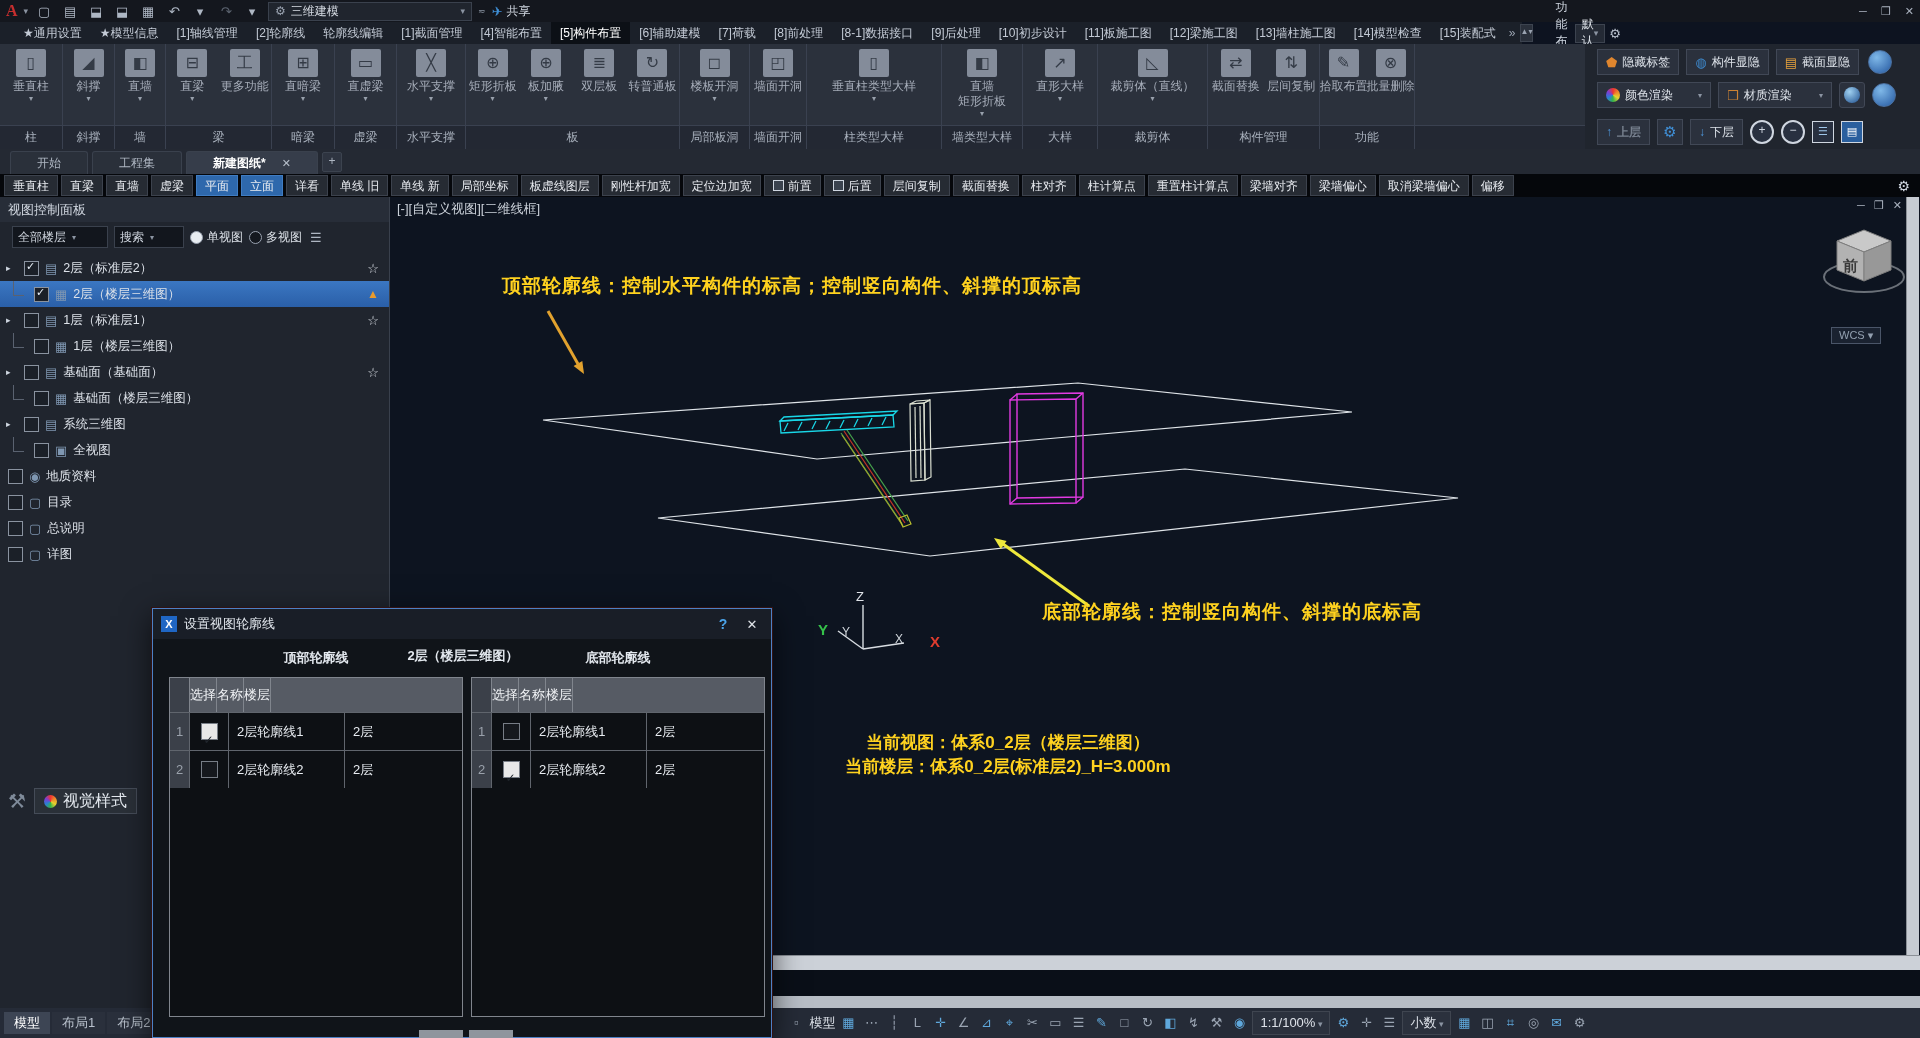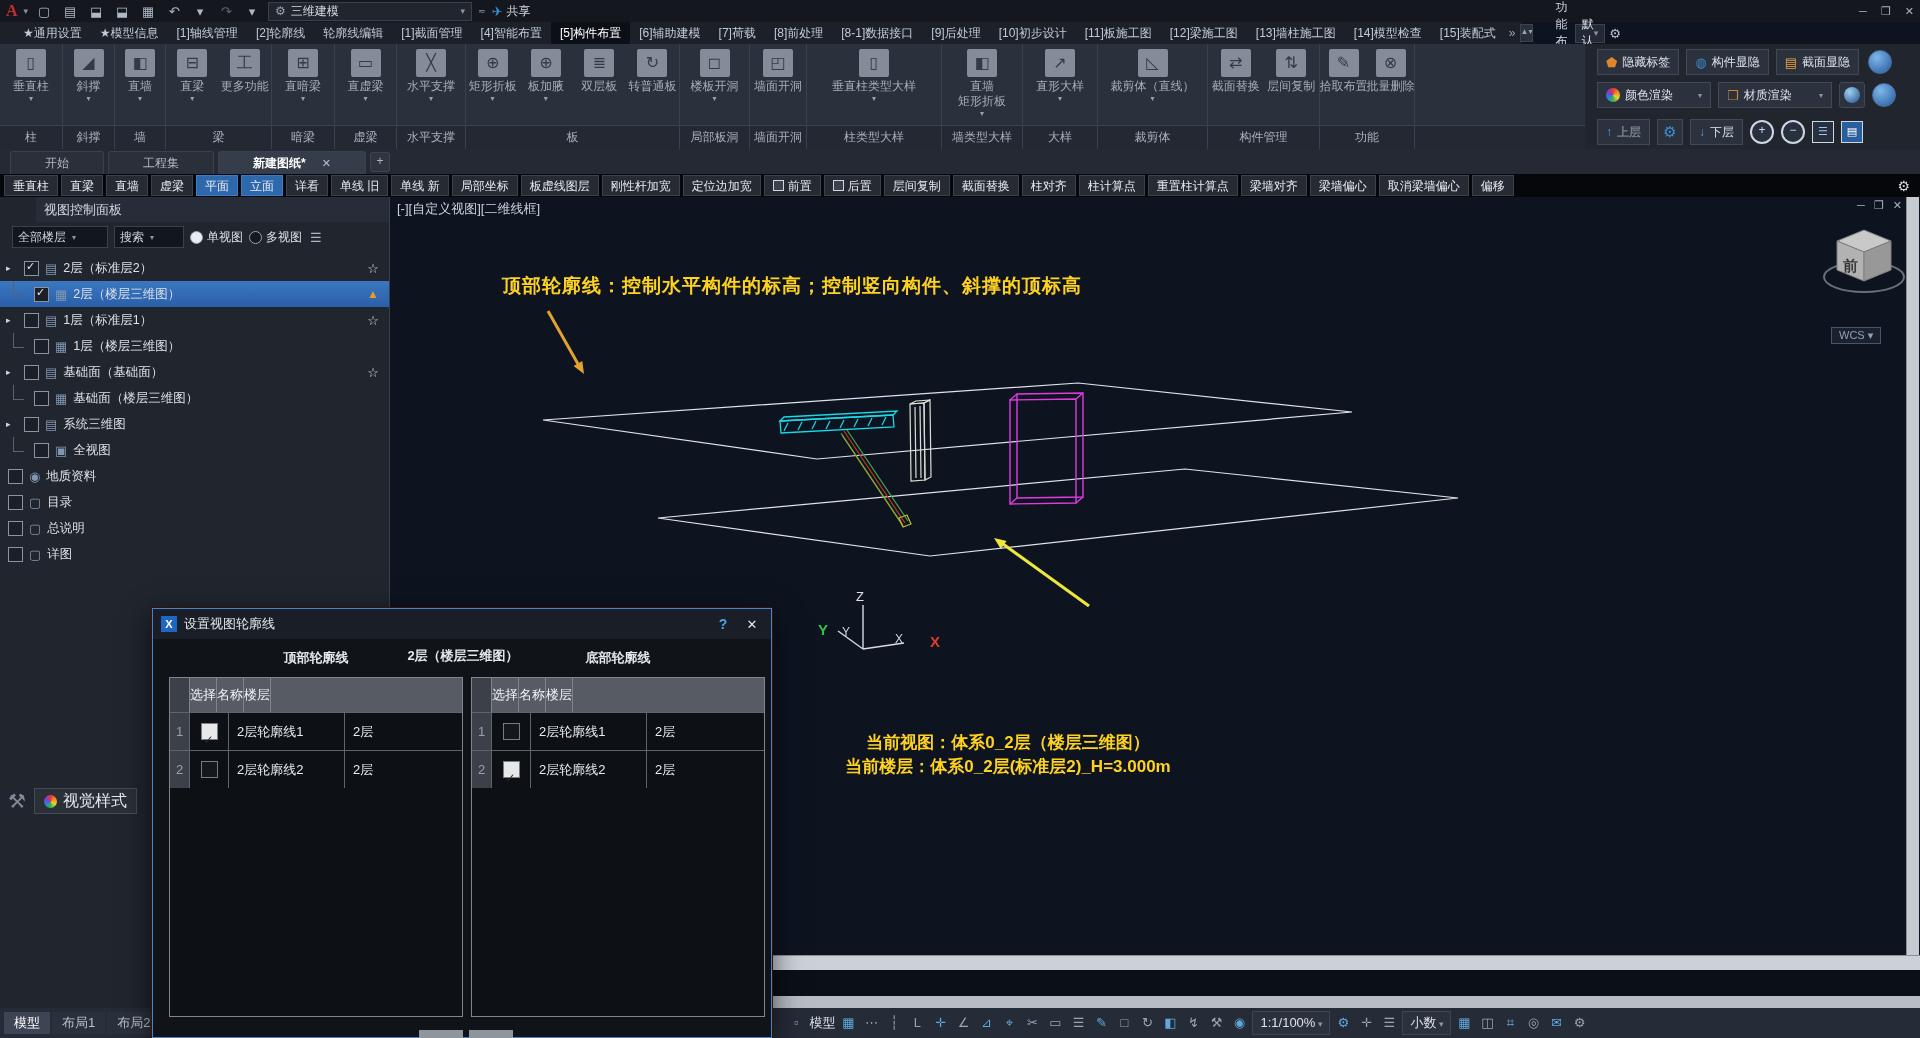--- a/index.html
+++ b/index.html
@@ -70,38 +70,38 @@
   .rt3 .gearb{color:#3f8fd6;font-size:15px;background:#2b313d;border:1px solid #414856;width:24px;height:24px;
               text-align:center;line-height:23px;}
   .zoomc{width:20px;height:20px;border-radius:50%;border:2px solid #cfd6e0;color:#cfd6e0;text-align:center;
          line-height:16px;font-size:12px;background:#283040;}
   .sqicon{width:20px;height:20px;border:1px solid #cfd6e0;background:#283040;color:#9fc6ea;font-size:11px;
           text-align:center;line-height:18px;}
   .sqicon.blue{background:#2a5f9e;color:#fff;}
   
   #doctabs{position:absolute;left:0;top:149px;width:1920px;height:25px;background:#242933;display:flex;
            align-items:flex-end;padding-left:10px;box-sizing:border-box;}
-  .dtab{height:22px;line-height:22px;padding:0 34px;background:#2a303a;color:#aeb6c2;margin-right:4px;
+  .dtab{height:22px;line-height:22px;padding:0 26px;background:#2a303a;color:#aeb6c2;margin-right:4px;
         border:1px solid #3a414d;border-bottom:none;border-radius:3px 3px 0 0;display:flex;gap:16px;align-items:center;}
   .dtab.active{background:#363d4a;color:#ffffff;font-weight:bold;}
   .dtab .tclose{font-size:11px;color:#b8c0cc;font-weight:normal;}
   .addtab{width:18px;height:18px;background:#2e3440;border:1px solid #3c434f;color:#aeb6c2;text-align:center;
           line-height:16px;margin-bottom:2px;border-radius:2px;}
   
   #quickbar{position:absolute;left:0;top:174px;width:1920px;height:23px;background:#05070b;display:flex;
             align-items:center;gap:3px;padding-left:4px;box-sizing:border-box;}
   .qbtn{height:19px;line-height:18px;padding:0 8px;background:#262b33;border:1px solid #3c424d;color:#e8ebf0;
         white-space:nowrap;display:flex;align-items:center;gap:4px;}
   .qbtn.blue{background:#2e68ac;border-color:#3f7cc2;}
   .qpre{width:9px;height:9px;border:1px solid #cfd6e0;background:#3a424e;display:inline-block;}
   #quickbar .gear3{position:absolute;right:10px;color:#cfd6e0;font-size:14px;}
   
   #leftpanel{position:absolute;left:0;top:197px;width:390px;height:811px;background:#20252e;
              border-right:1px solid #39404c;box-sizing:border-box;}
-  #lph{height:25px;background:#272d38;color:#d2d8e1;font-size:13px;line-height:25px;padding-left:8px;margin-left:36px;}
+  #lph{height:25px;background:#272d38;color:#d2d8e1;font-size:13px;line-height:25px;padding-left:8px;}
   #lpctrl{height:30px;display:flex;align-items:center;gap:6px;padding:0 12px;}
   .lpsel{display:flex;align-items:center;background:#12161d;border:1px solid #3a414d;height:20px;
          padding:0 5px;color:#cfd5de;}
   .lpsel .wsarrow{margin-left:6px;color:#8b94a2;font-size:8px;}
   .vm{display:flex;align-items:center;gap:4px;color:#dbe0e7;}
   .rdot{width:11px;height:11px;border-radius:50%;border:1px solid #9aa3b1;background:#14181f;position:relative;}
   .rdot.sel{background:#e8edf2;}
   .ham{margin-left:2px;color:#aeb6c2;font-size:13px;}
   #tree{position:absolute;left:0;top:58px;width:389px;}
   .trow{height:26px;display:flex;align-items:center;position:relative;color:#dde2e9;font-size:12.5px;}
@@ -810,20 +810,21 @@
       </g>
     </svg>
     <div id="vphead">[-][自定义视图][二维线框]</div>
     <div id="vpminis">
       <span>─</span>
       <span>❒</span>
       <span>✕</span>
     </div>
     <div id="wcschip">WCS ▾</div>
     <div class="ann" style="left:112px;top:76px;">顶部轮廓线：控制水平构件的标高；控制竖向构件、斜撑的顶标高</div>
+    <div class="ann" style="left:652px;top:402px;">底部轮廓线：控制竖向构件、斜撑的底标高</div>
     <div class="cur" style="left:618px;top:534px;">当前视图：体系0_2层（楼层三维图）</div>
     <div class="cur" style="left:618px;top:558px;">当前楼层：体系0_2层(标准层2)_H=3.000m</div>
   </div>
   <div id="vscroll"></div>
   <div id="hscroll"></div>
   <div id="cmdarea"></div>
   <div id="cmd2"></div>
 
   <div id="statusbar">
     <div id="laytabs">

